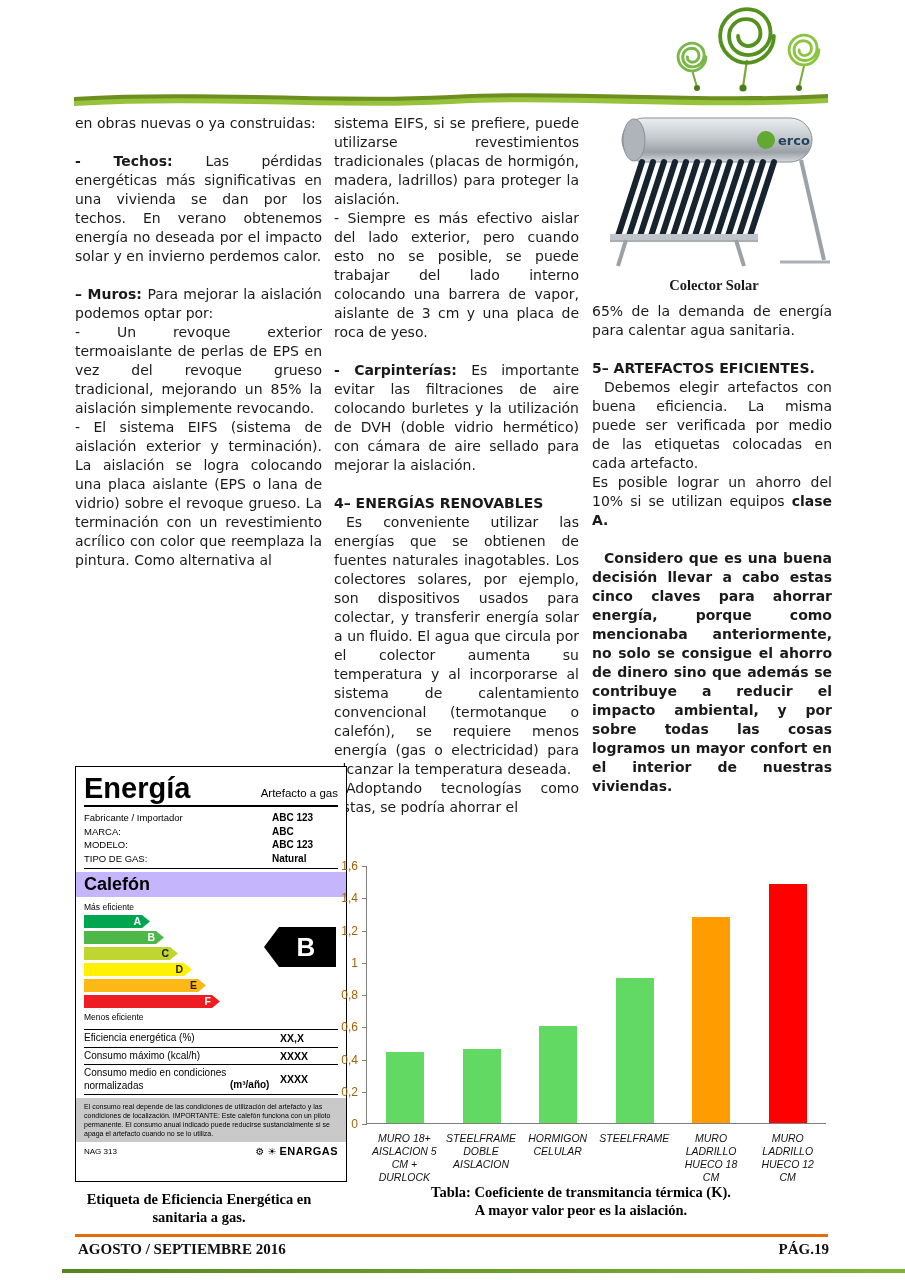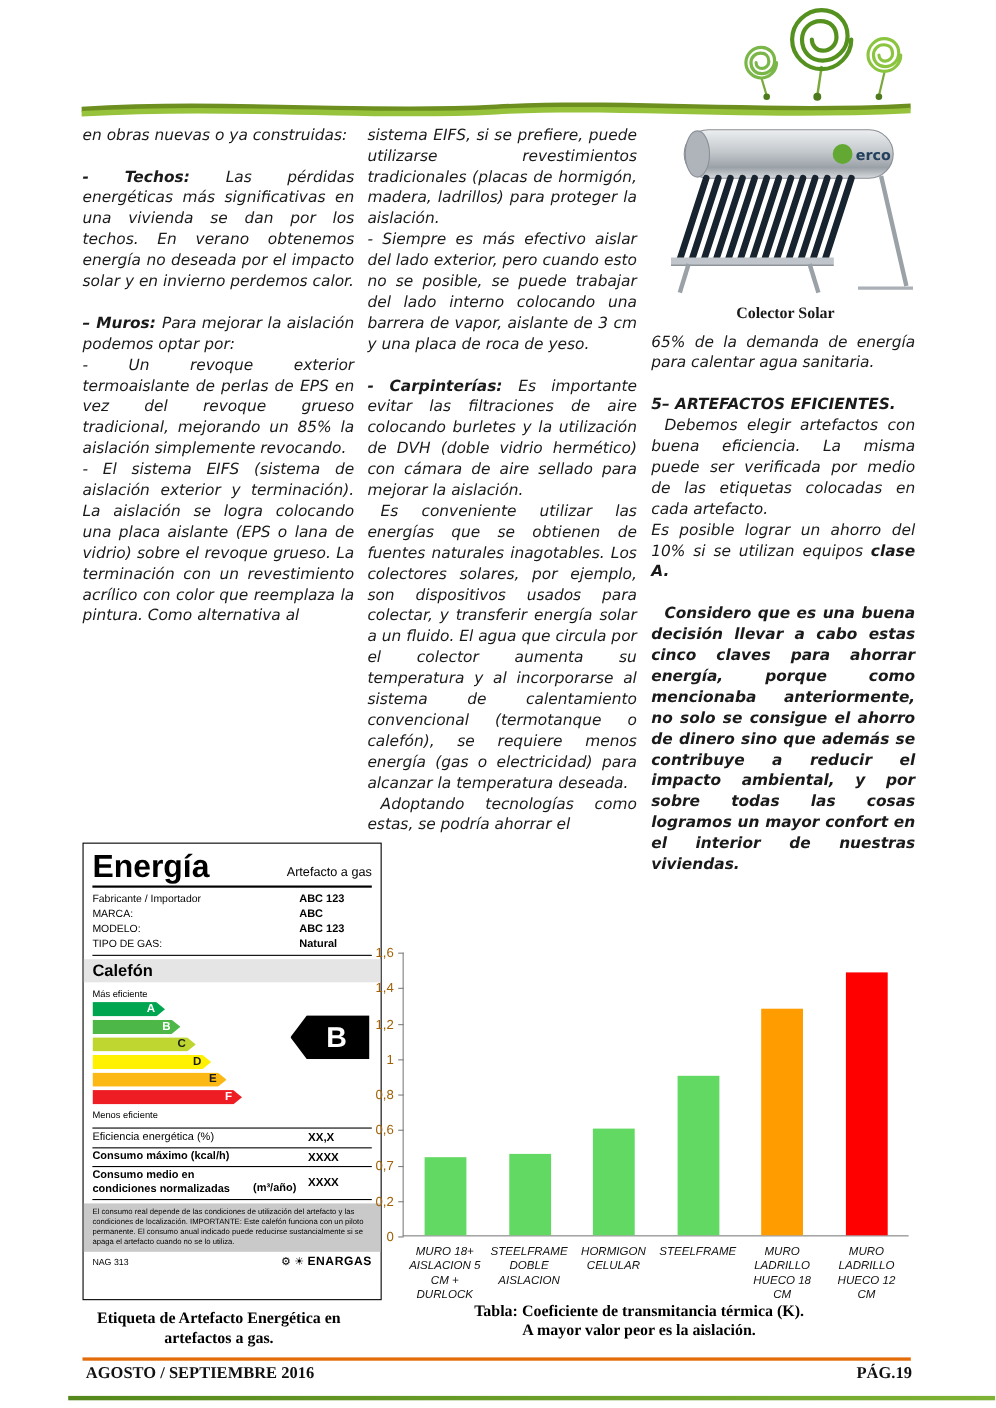--- a/index.html
+++ b/index.html
@@ -10,56 +10,56 @@
   }
   
   .doodle { position:absolute; left:652px; top:0; width:183px; height:92px; }
   .header-band { position:absolute; left:74px; top:87px; width:754px; height:23px; }
 
   
   .col { position:absolute; top:114px; font-size:14px; line-height:19px; }
   #col1 { left:75px;  width:247px; }
   #col2 { left:334px; width:245px; }
   #col3 { left:592px; top:302px; width:240px; }
-  .para { text-align: justify; font-style: italic; }
+  .para { text-align: justify; }
   .para.gap { margin-top:19px; }
   .para.heading { text-align:left; font-weight:bold; }
   .para.ind { text-indent:12px; }
   strong { font-weight: bold; }
 
   
   .fig-collector { position:absolute; left:596px; top:110px; width:236px; }
   .fig-caption { text-align:center; font-family:"Liberation Serif",serif; font-weight:bold; font-size:14.5px; margin-top:3px; }
 
   
   .energy-label { position:absolute; left:75px; top:766px; width:272px; height:416px;
     border:1.5px solid #000; background:#fff; padding:5px 8px 3px; overflow:hidden;
     font-family:"Liberation Sans",sans-serif; color:#000; }
   .el-header { display:flex; justify-content:space-between; align-items:flex-end; border-bottom:2px solid #000; padding-bottom:1px; }
   .el-title { font-size:29px; font-weight:bold; line-height:32px; }
   .el-sub { font-size:11.5px; padding-bottom:5px; }
   .el-fields { padding:4px 0 3px; border-bottom:1.5px solid #000; }
   .el-field { display:flex; font-size:9.5px; line-height:13.5px; }
   .el-fname { flex:1; }
   .el-fvalue { width:66px; font-weight:bold; font-size:10px; }
-  .el-appliance { background:#e5e5e5; margin:3px -8px; padding:2px 8px; font-weight:bold; font-size:15px; }
+  .el-appliance { background:#c4b5fd; margin:3px -8px; padding:2px 8px; font-weight:bold; font-size:18px; }
   .el-scale { position:relative; padding:1px 0 2px; }
   .el-eff { font-size:8.5px; line-height:11px; margin:1px 0 2px; }
   .el-arrow-row { height:16px; }
   .el-arrow { position:relative; height:13px;
     clip-path: polygon(0 0, calc(100% - 8px) 0, 100% 50%, calc(100% - 8px) 100%, 0 100%); }
   .el-letter { position:absolute; right:9px; top:0; font-size:10.5px; font-weight:bold; line-height:13px; }
   .el-rating { position:absolute; right:2px; top:27px; width:72px; height:40px; background:#000;
     clip-path: polygon(0 50%, 15px 0, 100% 0, 100% 100%, 15px 100%);
     color:#fff; display:flex; align-items:center; justify-content:center; padding-left:12px;
     font-size:26px; font-weight:bold; }
   .el-metrics { border-top:1.5px solid #000; margin-top:2px; }
   .el-metric { display:flex; align-items:center; border-bottom:1px solid #000; padding:2px 0; font-size:10px; line-height:12.5px; }
   .el-metric .mname { flex:1; }
-  .el-metric .mname.b { font-weight:bold; }
+  .el-metric .mname.b { font-weight:normal; }
   .el-metric .munit { width:50px; align-self:flex-end; font-weight:bold; padding-bottom:1px; }
   .el-metric .mvalue { width:58px; font-weight:bold; font-size:10.5px; }
   .el-fineprint { background:#c9c9c9; margin:3px -8px 0; padding:4px 8px; font-size:7px; line-height:9px; }
   .el-bottom { display:flex; justify-content:space-between; align-items:center; padding-top:3px; font-size:8px; }
   .el-org { display:flex; align-items:center; gap:3px; font-size:11px; }
   .el-org .icon { font-size:10px; font-family:"DejaVu Sans",sans-serif; }
   .el-org .orgname { font-weight:bold; letter-spacing:.5px; }
 
   
   .label-caption { position:absolute; left:68px; top:1190px; width:262px; text-align:center;
@@ -116,20 +116,21 @@
       <p class="para"><span>en obras nuevas o ya construidas:</span></p>
       <p class="para gap"><strong>-  Techos: </strong><span>Las pérdidas energéticas más significativas en una vivienda se dan por los techos. En verano obtenemos energía no deseada por el impacto solar y en invierno perdemos calor.</span></p>
       <p class="para gap"><strong>– Muros: </strong><span>Para mejorar la aislación podemos optar por:</span></p>
       <p class="para"><span>- Un revoque exterior termoaislante de perlas de EPS en vez del revoque grueso tradicional, mejorando un 85% la aislación simplemente revocando.</span></p>
       <p class="para"><span>- El sistema EIFS (sistema de aislación exterior y terminación). La aislación se logra colocando una placa aislante (EPS o lana de vidrio) sobre el revoque grueso. La terminación con un revestimiento acrílico con color que reemplaza la pintura. Como alternativa al</span></p>
     </div>
   <div class="col" id="col2">
       <p class="para"><span>sistema EIFS, si se prefiere, puede utilizarse revestimientos tradicionales (placas de hormigón, madera, ladrillos) para proteger la aislación.</span></p>
       <p class="para"><span>- Siempre es más efectivo aislar del lado exterior, pero cuando esto no se posible, se puede trabajar del lado interno colocando una barrera de vapor, aislante de 3 cm y una placa de roca de yeso.</span></p>
       <p class="para gap"><strong>- Carpinterías: </strong><span>Es importante evitar las filtraciones de aire colocando burletes y la utilización de DVH (doble vidrio hermético) con cámara de aire sellado para mejorar la aislación.</span></p>
+      <p class="para heading gap"><strong>4– ENERGÍAS RENOVABLES</strong></p>
       <p class="para ind"><span>Es conveniente utilizar las energías que se obtienen de fuentes naturales inagotables. Los colectores solares, por ejemplo, son dispositivos usados para colectar, y transferir energía solar a un fluido. El agua que circula por el colector aumenta su temperatura y al incorporarse al sistema de calentamiento convencional (termotanque o calefón), se requiere menos energía (gas o electricidad) para alcanzar la temperatura deseada.</span></p>
       <p class="para ind"><span>Adoptando tecnologías como estas, se podría ahorrar el</span></p>
     </div>
   <div class="col" id="col3">
       <p class="para"><span>65% de la demanda de energía para calentar agua sanitaria.</span></p>
       <p class="para heading gap"><strong>5– ARTEFACTOS EFICIENTES.</strong></p>
       <p class="para ind"><span>Debemos elegir artefactos con buena eficiencia. La misma puede ser verificada por medio de las etiquetas colocadas en cada artefacto.</span></p>
       <p class="para"><span>Es posible lograr un ahorro del 10% si se utilizan equipos </span><strong>clase A.</strong></p>
       <p class="para gap ind"><strong>Considero que es una buena decisión llevar a cabo estas cinco claves para ahorrar energía, porque como mencionaba anteriormente, no solo se consigue el ahorro de dinero sino que además se contribuye a reducir el impacto ambiental, y por sobre todas las cosas logramos un mayor confort en el interior de nuestras viviendas.</strong></p>
     </div>
@@ -253,27 +254,27 @@
     <div class="el-bottom">
       <span class="el-norm">NAG 313</span>
       <span class="el-org">
         <span class="icon">⚙</span>
         <span class="icon">☀</span>
         <span class="orgname">ENARGAS</span>
       </span>
     </div>
   </div>
 
-  <div class="label-caption">Etiqueta de Artefacto Energética en artefactos a gas.</div>
+  <div class="label-caption">Etiqueta de Eficiencia Energética en sanitaria a gas.</div>
 
   <div class="chart">
     <div class="chart-yaxis">
         <div class="ytick-label" style="top: 251px;">0</div>
         <div class="ytick-label" style="top: 218.75px;">0,2</div>
-        <div class="ytick-label" style="top: 186.5px;">0,7</div>
+        <div class="ytick-label" style="top: 186.5px;">0,4</div>
         <div class="ytick-label" style="top: 154.25px;">0,6</div>
         <div class="ytick-label" style="top: 122px;">0,8</div>
         <div class="ytick-label" style="top: 89.75px;">1</div>
         <div class="ytick-label" style="top: 57.5px;">1,2</div>
         <div class="ytick-label" style="top: 25.25px;">1,4</div>
         <div class="ytick-label" style="top: -7px;">1,6</div>
       </div>
     <div class="chart-plot">
       <div class="chart-bars">
           <div class="bar-slot">

